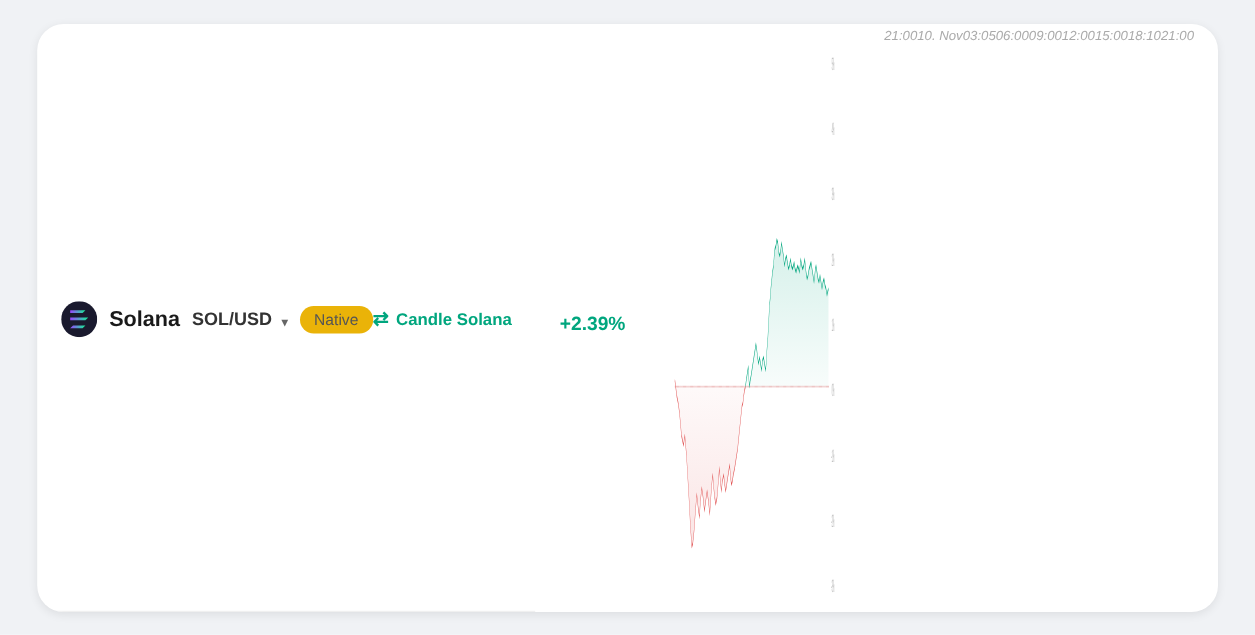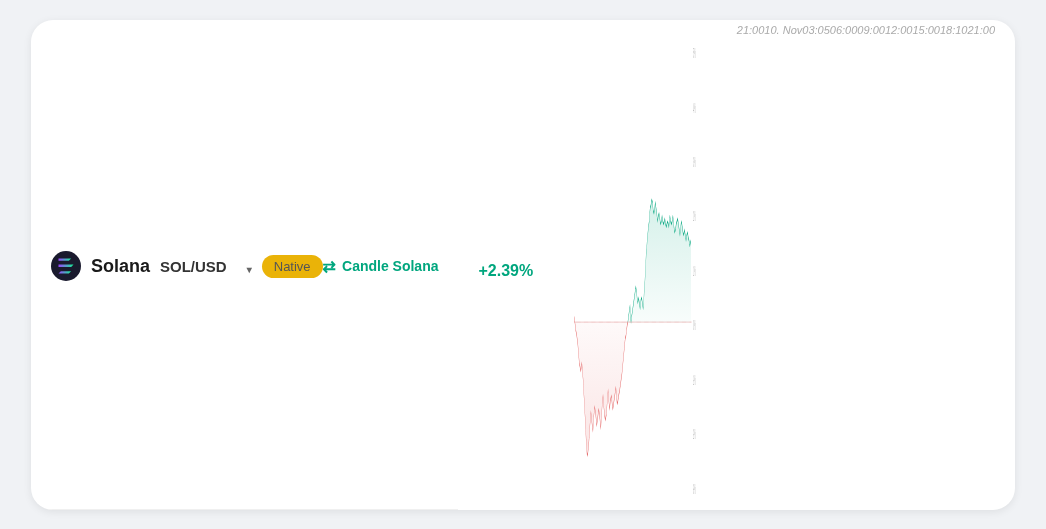--- a/index.html
+++ b/index.html
@@ -40,21 +40,21 @@
       height: 30px;
     }
     .header-title {
       font-size: 18px;
       font-weight: 700;
       color: #1a1a1a;
     }
     .sol-usd {
       display: flex;
       align-items: flex-end;
-      gap: 20px;
+      gap: 8px;
       font-size: 15px;
       font-weight: 600;
       color: #333;
       cursor: pointer;
     }
     .chevron-down {
       font-size: 10px;
       color: #666;
     }
     .native-badge {

